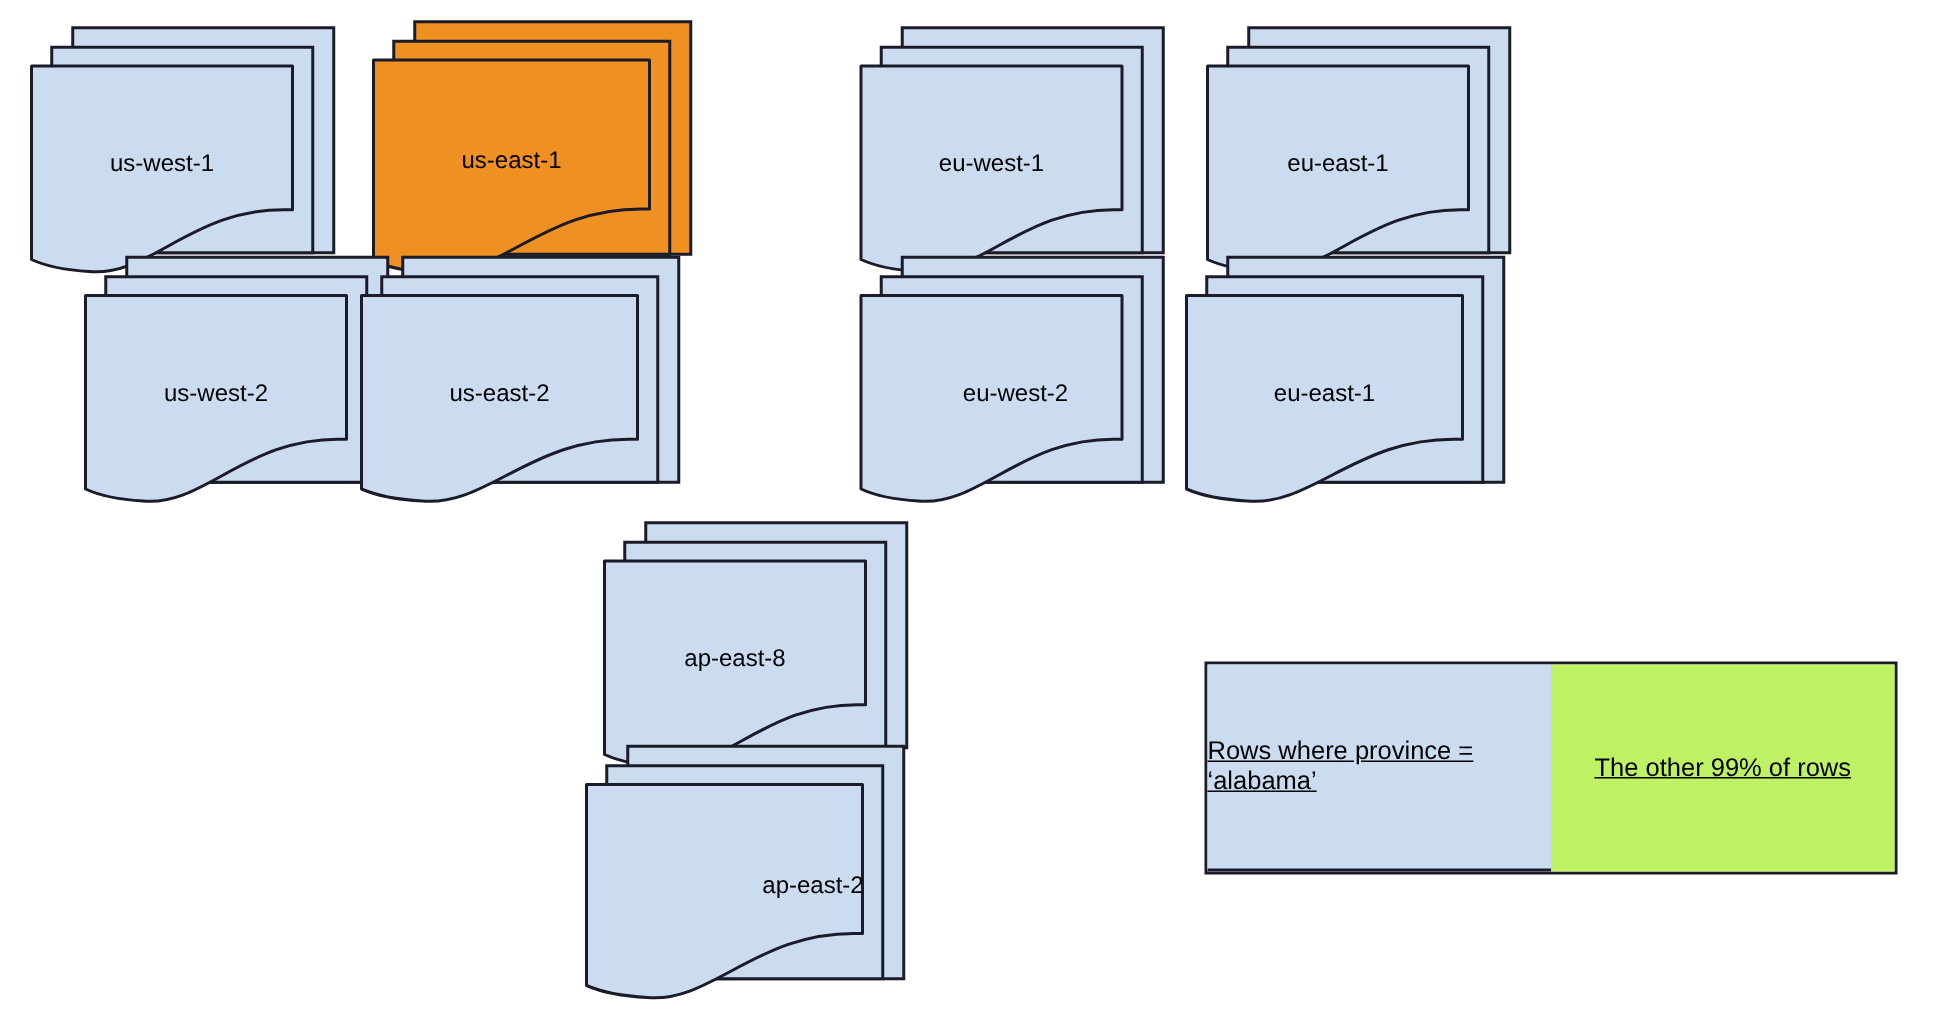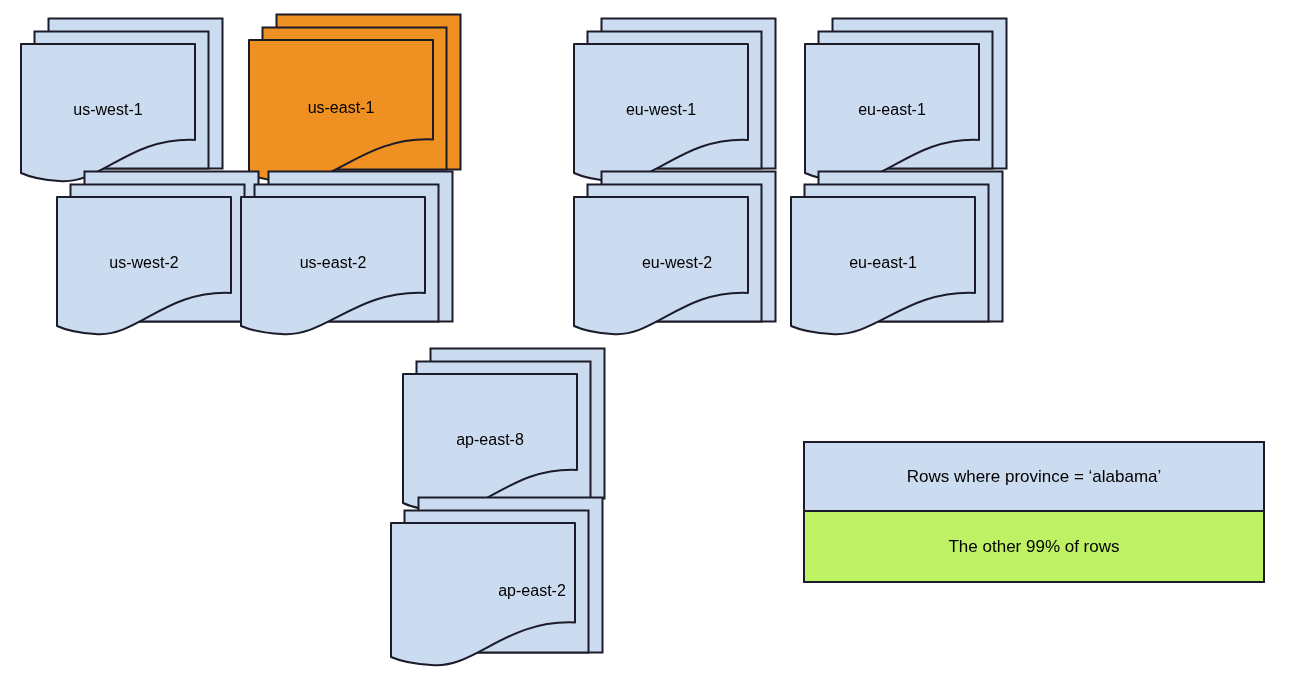--- a/index.html
+++ b/index.html
@@ -44,21 +44,22 @@
   }
   .legend {
     position: absolute;
     left: 803px;
     top: 441px;
     width: 462px;
     height: 142px;
     border: 2px solid #1b1b29;
     box-sizing: border-box;
     display: flex;
-    flex-direction: column;
+    flex-direction: row;
+    text-decoration: underline;
   }
   .legend-row {
     flex: 1 1 50%;
     display: flex;
     align-items: center;
     justify-content: center;
     font-family: "Liberation Sans", sans-serif;
     font-size: 17px;
     color: #000000;
     box-sizing: border-box;
@@ -146,21 +147,21 @@
         <path d="M 0 0 L 174 0 L 174 95.9 C 107.9 92.9 80.0 141.0 38.3 137.0 C 20.9 136.0 8.7 133.0 0 129.0 Z" transform="translate(1, 26)" fill="#ccdcf0" stroke="#1b1b29" stroke-width="2" stroke-linejoin="round"></path>
       </svg>
       <div class="stack-label" style="width: 174px; left: 1px; top: 83.54px;">ap-east-8</div>
     </div>
     <div class="stack" style="left: 390px; top: 497px; width: 212px; height: 155px;">
       <svg width="212" height="155" viewBox="0 0 212 155">
         <rect x="28.5" y="0.5" width="184" height="155" fill="#ccdcf0" stroke="#1b1b29" stroke-width="2"></rect>
         <rect x="14.5" y="13.5" width="184" height="142" fill="#ccdcf0" stroke="#1b1b29" stroke-width="2"></rect>
         <path d="M 0 0 L 184 0 L 184 99.4 C 114.1 96.4 84.6 146.0 40.5 142.0 C 22.1 141.0 9.2 138.0 0 134.0 Z" transform="translate(1, 26)" fill="#ccdcf0" stroke="#1b1b29" stroke-width="2" stroke-linejoin="round"></path>
       </svg>
-      <div class="stack-label" style="width: 184px; left: 2px; top: 85.64px; padding-left: 48px;">ap-east-2</div>
+      <div class="stack-label" style="width: 184px; left: 12px; top: 85.64px; padding-left: 48px;">ap-east-2</div>
     </div>
   </div>
 
 <div class="legend">
   <div class="legend-row blue">
     <span>Rows where province = ‘alabama’</span>
   </div>
   <div class="legend-row orange">
     <span>The other 99% of rows</span>
   </div>

